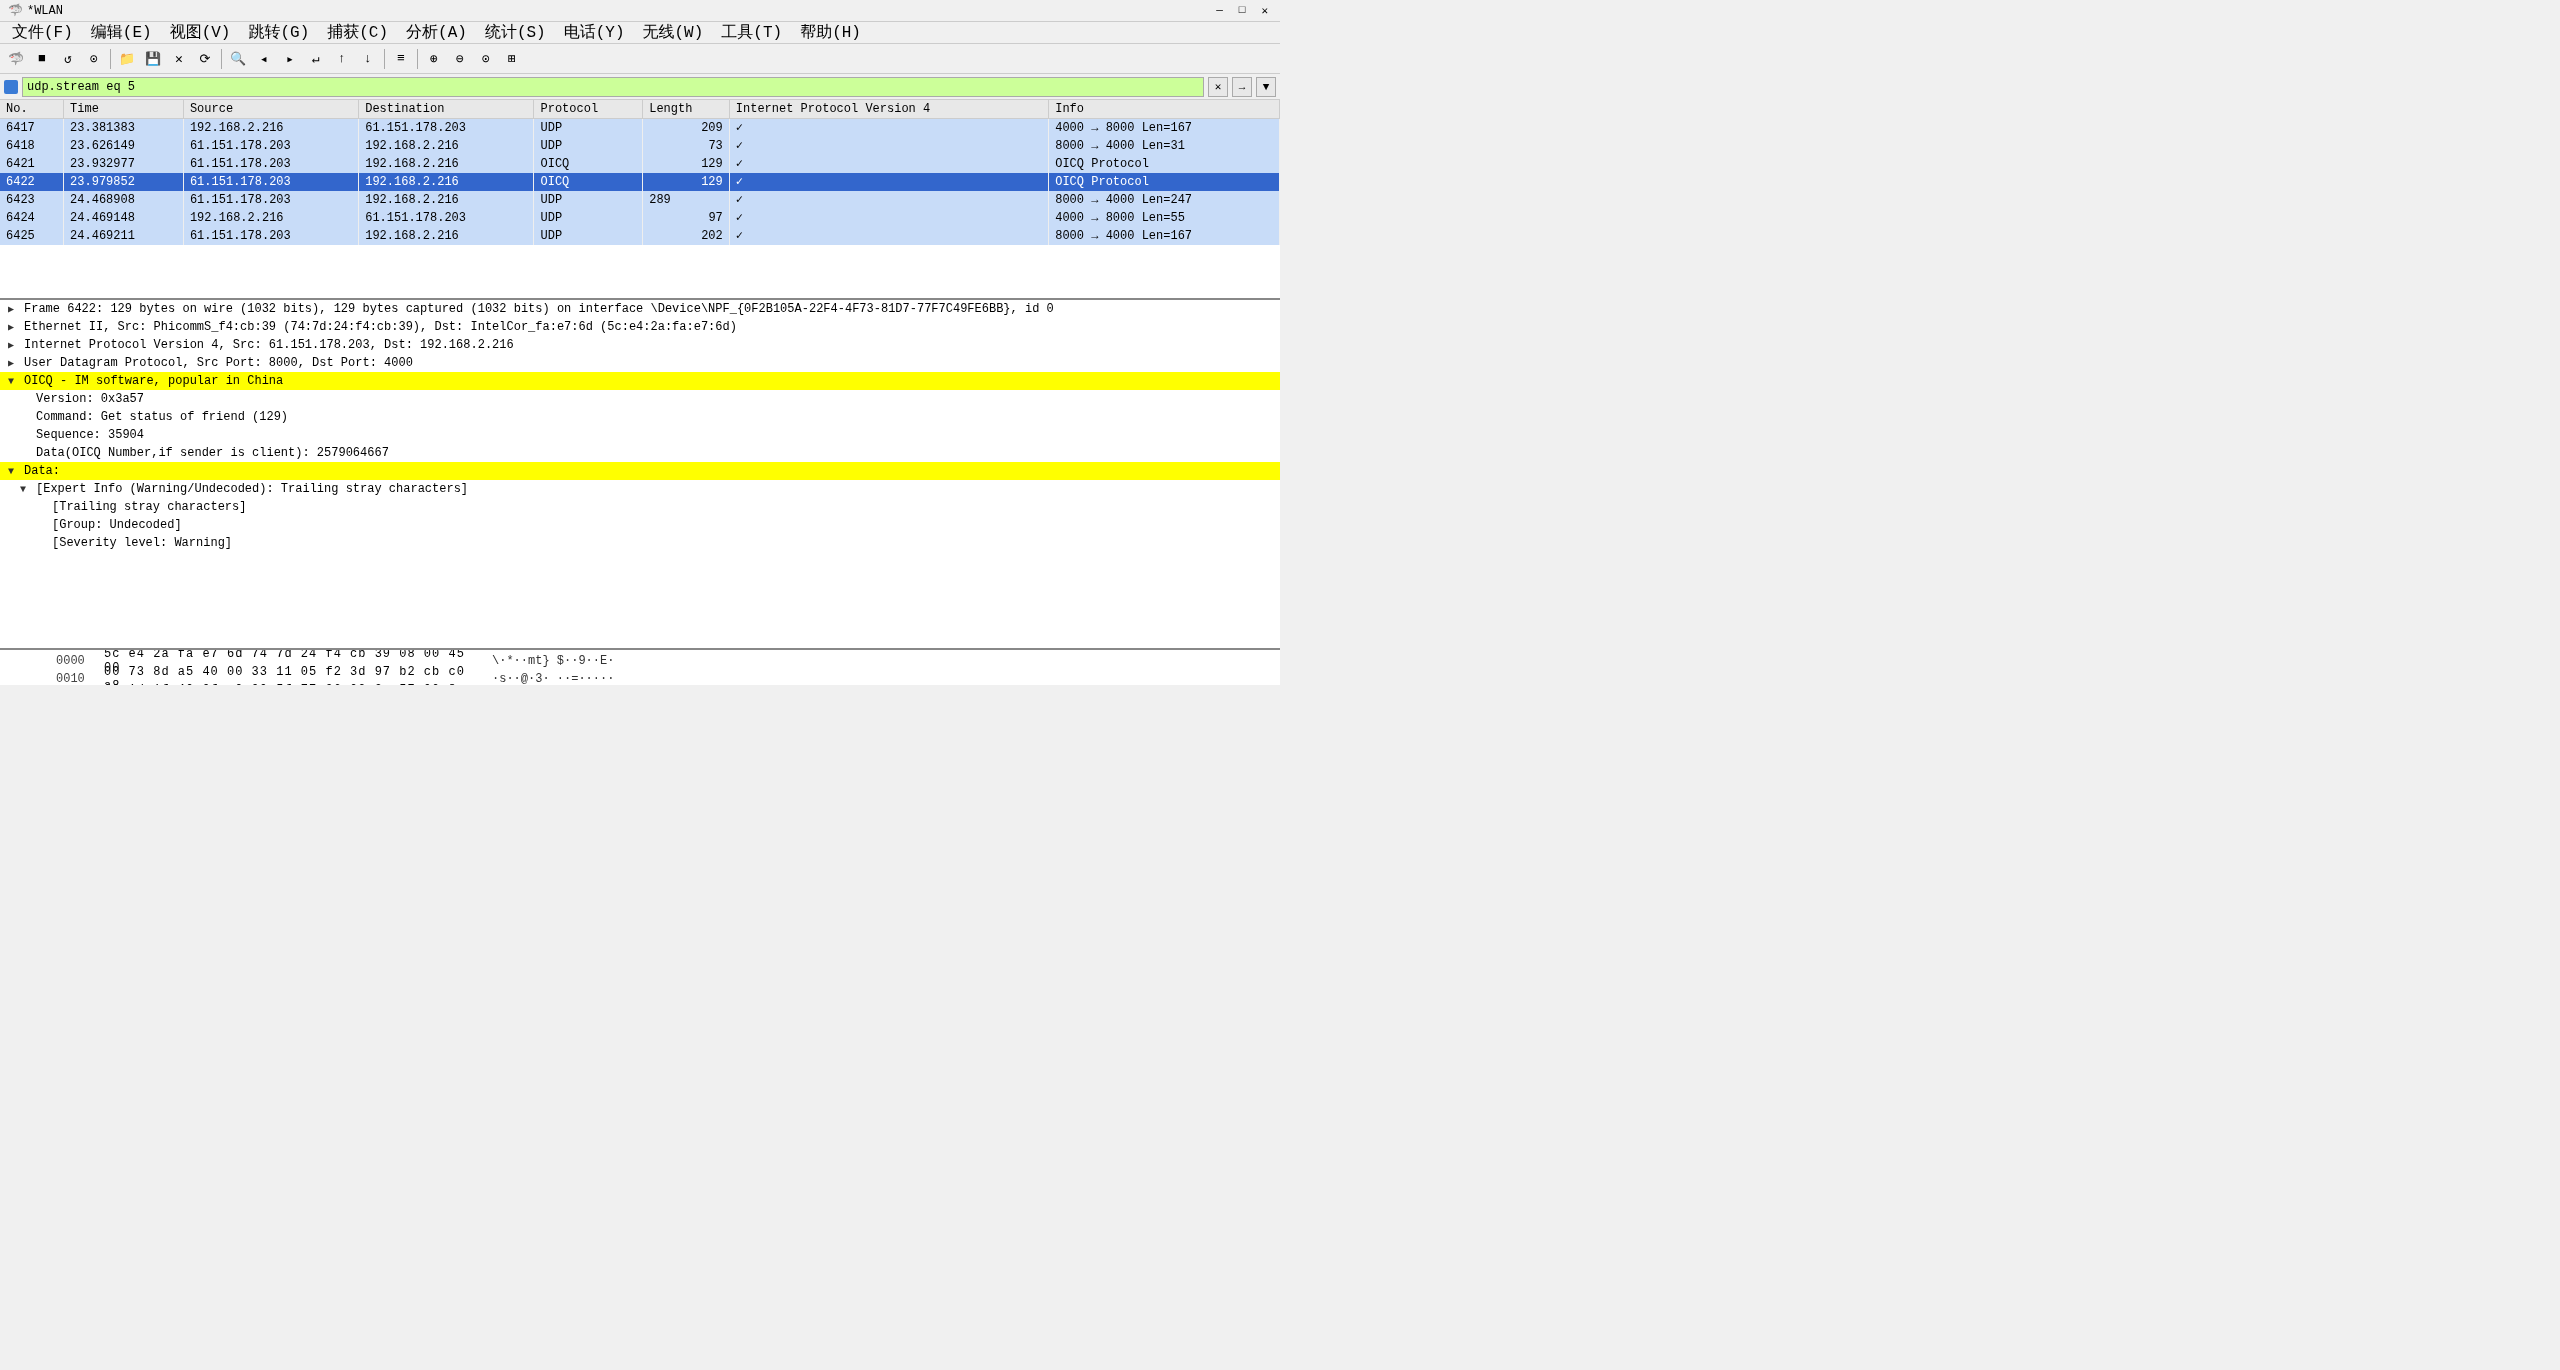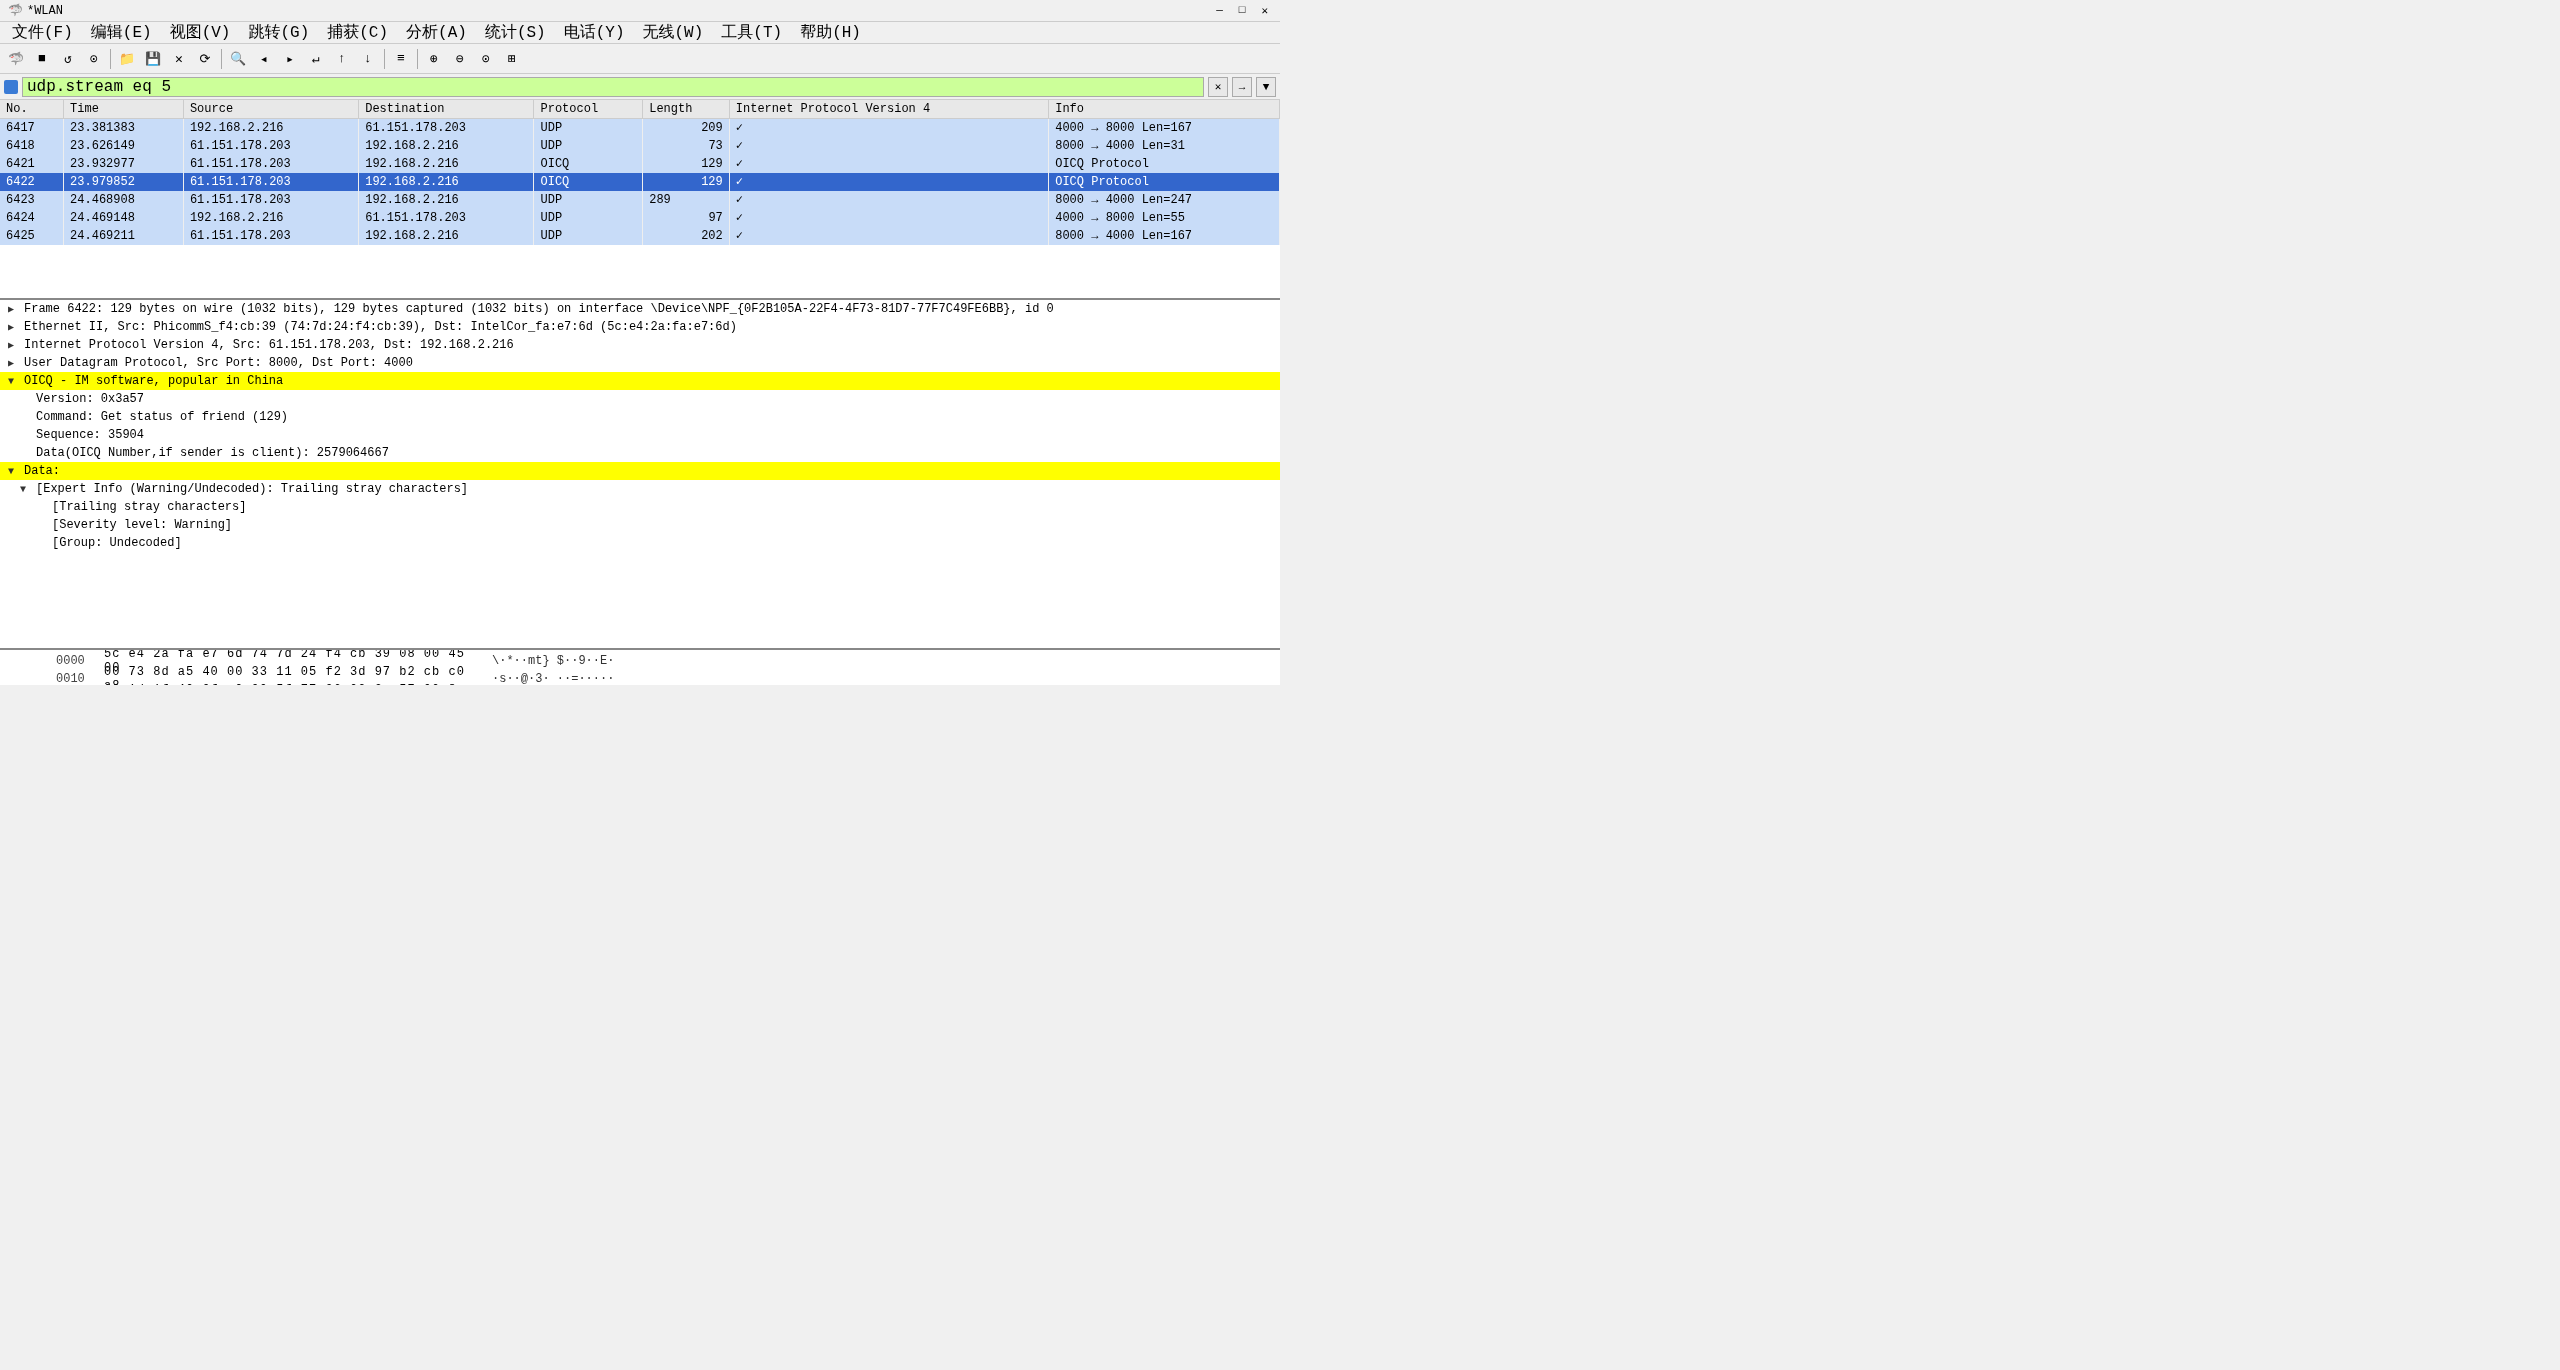--- a/index.html
+++ b/index.html
@@ -101,21 +101,21 @@
       background: #3a7bd5;
       border-radius: 2px;
       flex-shrink: 0;
     }
     #filter-input {
       flex: 1;
       height: 20px;
       background: #ccff99;
       border: 1px solid #aaa;
       font-family: 'Courier New', monospace;
-      font-size: 16px;
+      font-size: 12px;
       padding: 0 4px;
       outline: none;
     }
     .filter-btn {
       width: 20px;
       height: 20px;
       display: flex;
       align-items: center;
       justify-content: center;
       cursor: pointer;
@@ -425,25 +425,25 @@
     <div class="detail-row indent1">
       <span class="tree-arrow">▼</span>
       <span>[Expert Info (Warning/Undecoded): Trailing stray characters]</span>
     </div>
     <div class="detail-row indent2">
       <span style="width:12px;display:inline-block"></span>
       <span>[Trailing stray characters]</span>
     </div>
     <div class="detail-row indent2">
       <span style="width:12px;display:inline-block"></span>
+      <span>[Group: Undecoded]</span>
+    </div>
+    <div class="detail-row indent2">
+      <span style="width:12px;display:inline-block"></span>
       <span>[Severity level: Warning]</span>
-    </div>
-    <div class="detail-row indent2">
-      <span style="width:12px;display:inline-block"></span>
-      <span>[Group: Undecoded]</span>
     </div>
   </div>
 
 <div id="hex-dump">
 <div class="hex-row">
       <span class="hex-offset">0000</span>
       <span class="hex-bytes">5c e4 2a fa e7 6d 74 7d  24 f4 cb 39 08 00 45 00</span>
       <span class="hex-ascii">\·*··mt}  $··9··E·</span>
     </div>
     <div class="hex-row">

